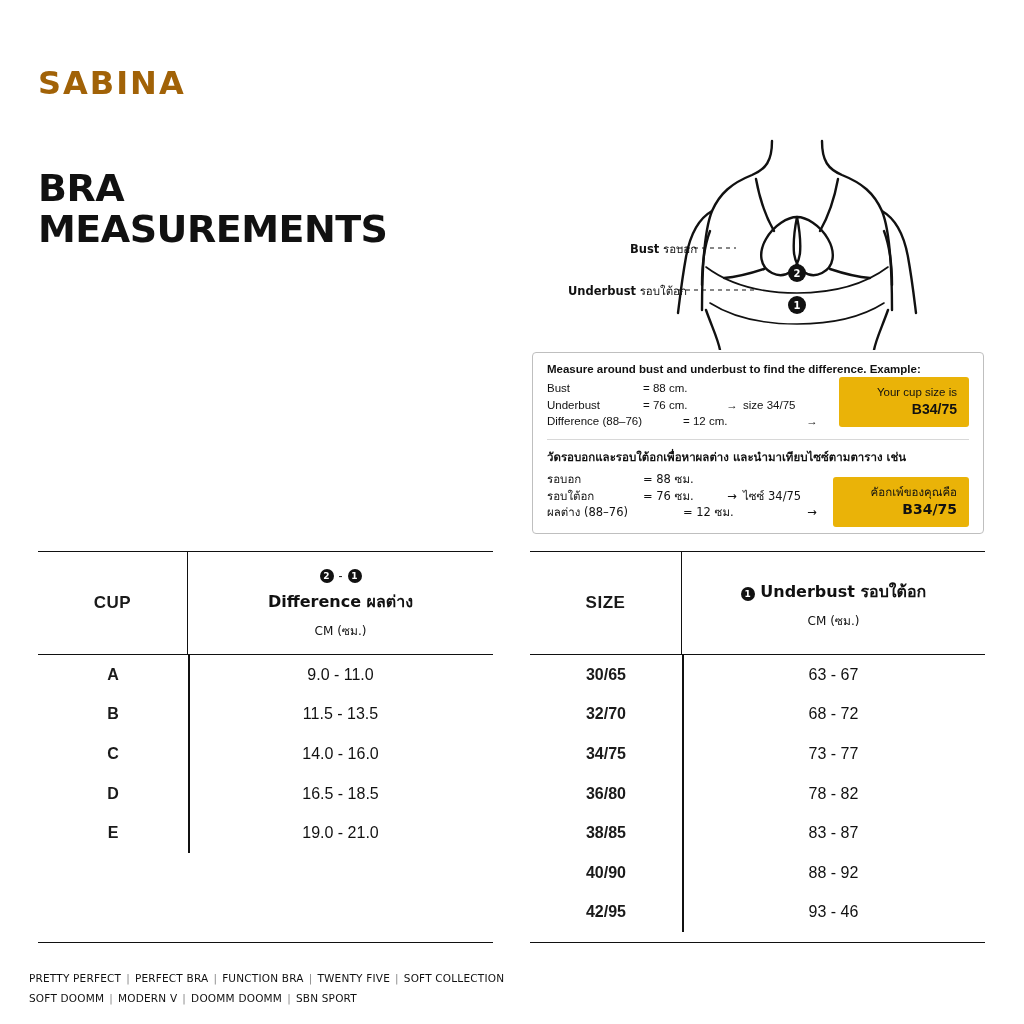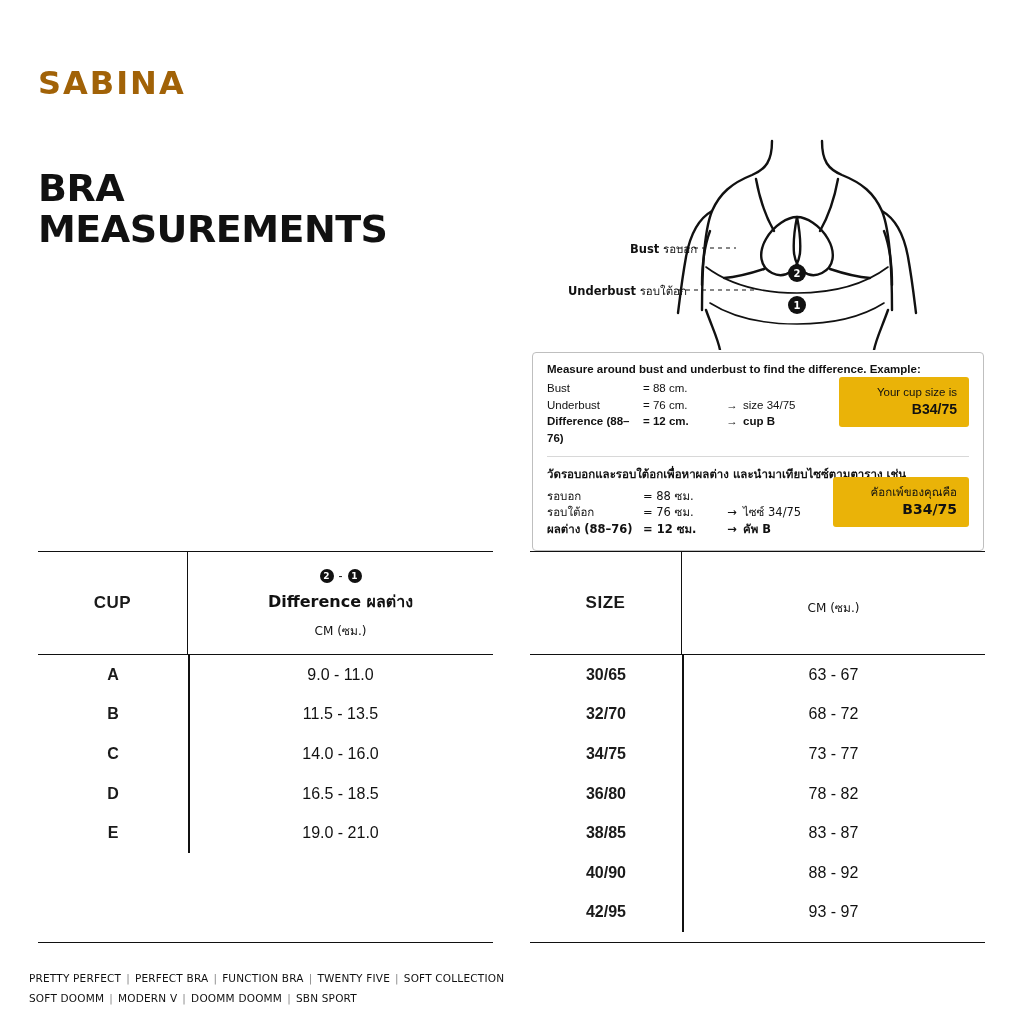--- a/index.html
+++ b/index.html
@@ -79,21 +79,21 @@
     font-weight:bold;
     color:#111;
     margin-bottom:5px;
   }
   .ex-table { font-size:11.5px; color:#111; }
   .ex-row { display:flex; align-items:baseline; line-height:1.45; }
   .ex-c1 { width:96px; }
   .ex-c2 { width:78px; }
   .ex-c3 { width:22px; text-align:center; }
   .ex-c4 { }
-  .ex-b { font-weight:bold; }
+  .ex-b { font-weight:normal;gap:40px; }
   .divider {
     border-top:1px solid #d8d8d8;
     margin:9px 0 8px 0;
   }
   .cupbox {
     position:absolute;
     right:14px;
     background:#eab308;
     border-radius:3px;
     padding:7px 12px;
@@ -339,20 +339,24 @@
       <div class="tc-left">E</div>
       <div class="tc-right">19.0 - 21.0</div>
     </div>
   </div>
 </div>
 
 <div class="table" id="table-size">
   <div class="thead">
     <div class="th-left">SIZE</div>
     <div class="th-right">
+      <div class="th-main th">
+        <span class="circnum">1</span>
+        <span>Underbust รอบใต้อก</span>
+      </div>
       <div class="th-unit">CM (ซม.)</div>
     </div>
   </div>
   <div class="tbody">
     <div class="vline" id="vline-size"></div>
     <div class="trow">
       <div class="tc-left">30/65</div>
       <div class="tc-right">63 - 67</div>
     </div>
     <div class="trow">
@@ -370,21 +374,21 @@
     <div class="trow">
       <div class="tc-left">38/85</div>
       <div class="tc-right">83 - 87</div>
     </div>
     <div class="trow">
       <div class="tc-left">40/90</div>
       <div class="tc-right">88 - 92</div>
     </div>
     <div class="trow">
       <div class="tc-left">42/95</div>
-      <div class="tc-right">93 - 97</div>
+      <div class="tc-right">93 - 46</div>
     </div>
   </div>
 </div>
 
 <div id="footer">
   <div>
     <span>PRETTY PERFECT</span><span class="sep">|</span><span>PERFECT BRA</span><span class="sep">|</span><span>FUNCTION BRA</span><span class="sep">|</span><span>TWENTY FIVE</span><span class="sep">|</span><span>SOFT COLLECTION</span>
   </div>
   <div>
     <span>SOFT DOOMM</span><span class="sep">|</span><span>MODERN V</span><span class="sep">|</span><span>DOOMM DOOMM</span><span class="sep">|</span><span>SBN SPORT</span>

